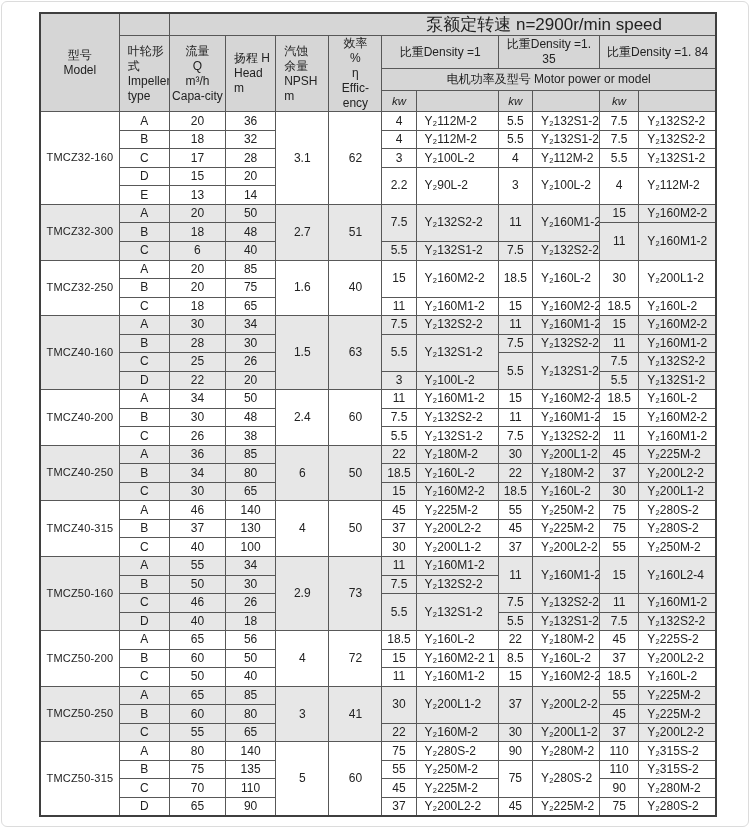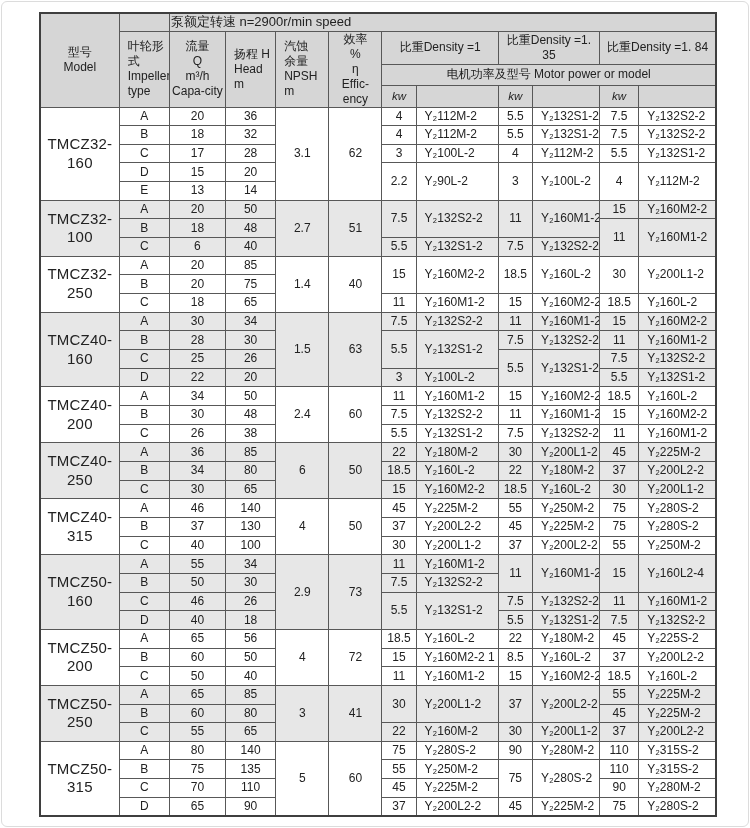--- a/index.html
+++ b/index.html
@@ -15,27 +15,27 @@
     margin: 10px 0 0 37px;
     border: 2px solid #3f3f3f;
   }
   th, td {
     border: 1px solid #585858;
     text-align: center; vertical-align: middle;
     font-size: 12px; line-height: 1.25;
     overflow: hidden; padding: 0 1px;
   }
   thead th { background: var(--header-bg, #d6d6d6); font-weight: normal; white-space: pre-line; }
-  th.banner { text-align: left; padding-right: 53px; font-size: 13px; }
+  th.banner { text-align: right; padding-right: 53px; font-size: 17px; }
   th.lefty { text-align: left; padding-left: 8px; }
   th.kw-h { font-size: 11.5px; font-style: italic; }
   tr.h1 { height: 18px; } tr.h2 { height: 31px; } tr.h3 { height: 20px; } tr.h4 { height: 20px; }
   tbody tr { height: 18px; }
   tbody tr.shaded td { background: var(--shaded-row-bg, #e7e7e7); }
-  td.model-col { font-size: 15px; letter-spacing: 0.2px; }
+  td.model-col { font-size: 11px; letter-spacing: 0.2px; }
   td.model-name { text-align: left; padding-left: 8px; font-size: 12px; white-space: nowrap; }
 </style>
 </head>
 <body>
 
 <div class="page">
   <table class="spec">
     <colgroup>
       <col style="width:79px">
         <col style="width:50px">
@@ -139,21 +139,21 @@
           <td rowspan="2" class="model-name">Y₂100L-2</td>
           <td rowspan="2">4</td>
           <td rowspan="2" class="model-name">Y₂112M-2</td>
         </tr>
         <tr>
           <td>E</td>
           <td>13</td>
           <td>14</td>
         </tr>
         <tr class="shaded">
-          <td rowspan="3" class="model-col">TMCZ32-100</td>
+          <td rowspan="3" class="model-col">TMCZ32-300</td>
           <td>A</td>
           <td>20</td>
           <td>50</td>
           <td rowspan="3">2.7</td>
           <td rowspan="3">51</td>
           <td rowspan="2">7.5</td>
           <td rowspan="2" class="model-name">Y₂132S2-2</td>
           <td rowspan="2">11</td>
           <td rowspan="2" class="model-name">Y₂160M1-2</td>
           <td>15</td>
@@ -173,21 +173,21 @@
           <td>5.5</td>
           <td class="model-name">Y₂132S1-2</td>
           <td>7.5</td>
           <td class="model-name">Y₂132S2-2</td>
         </tr>
         <tr>
           <td rowspan="3" class="model-col">TMCZ32-250</td>
           <td>A</td>
           <td>20</td>
           <td>85</td>
-          <td rowspan="3">1.4</td>
+          <td rowspan="3">1.6</td>
           <td rowspan="3">40</td>
           <td rowspan="2">15</td>
           <td rowspan="2" class="model-name">Y₂160M2-2</td>
           <td rowspan="2">18.5</td>
           <td rowspan="2" class="model-name">Y₂160L-2</td>
           <td rowspan="2">30</td>
           <td rowspan="2" class="model-name">Y₂200L1-2</td>
         </tr>
         <tr>
           <td>B</td>

